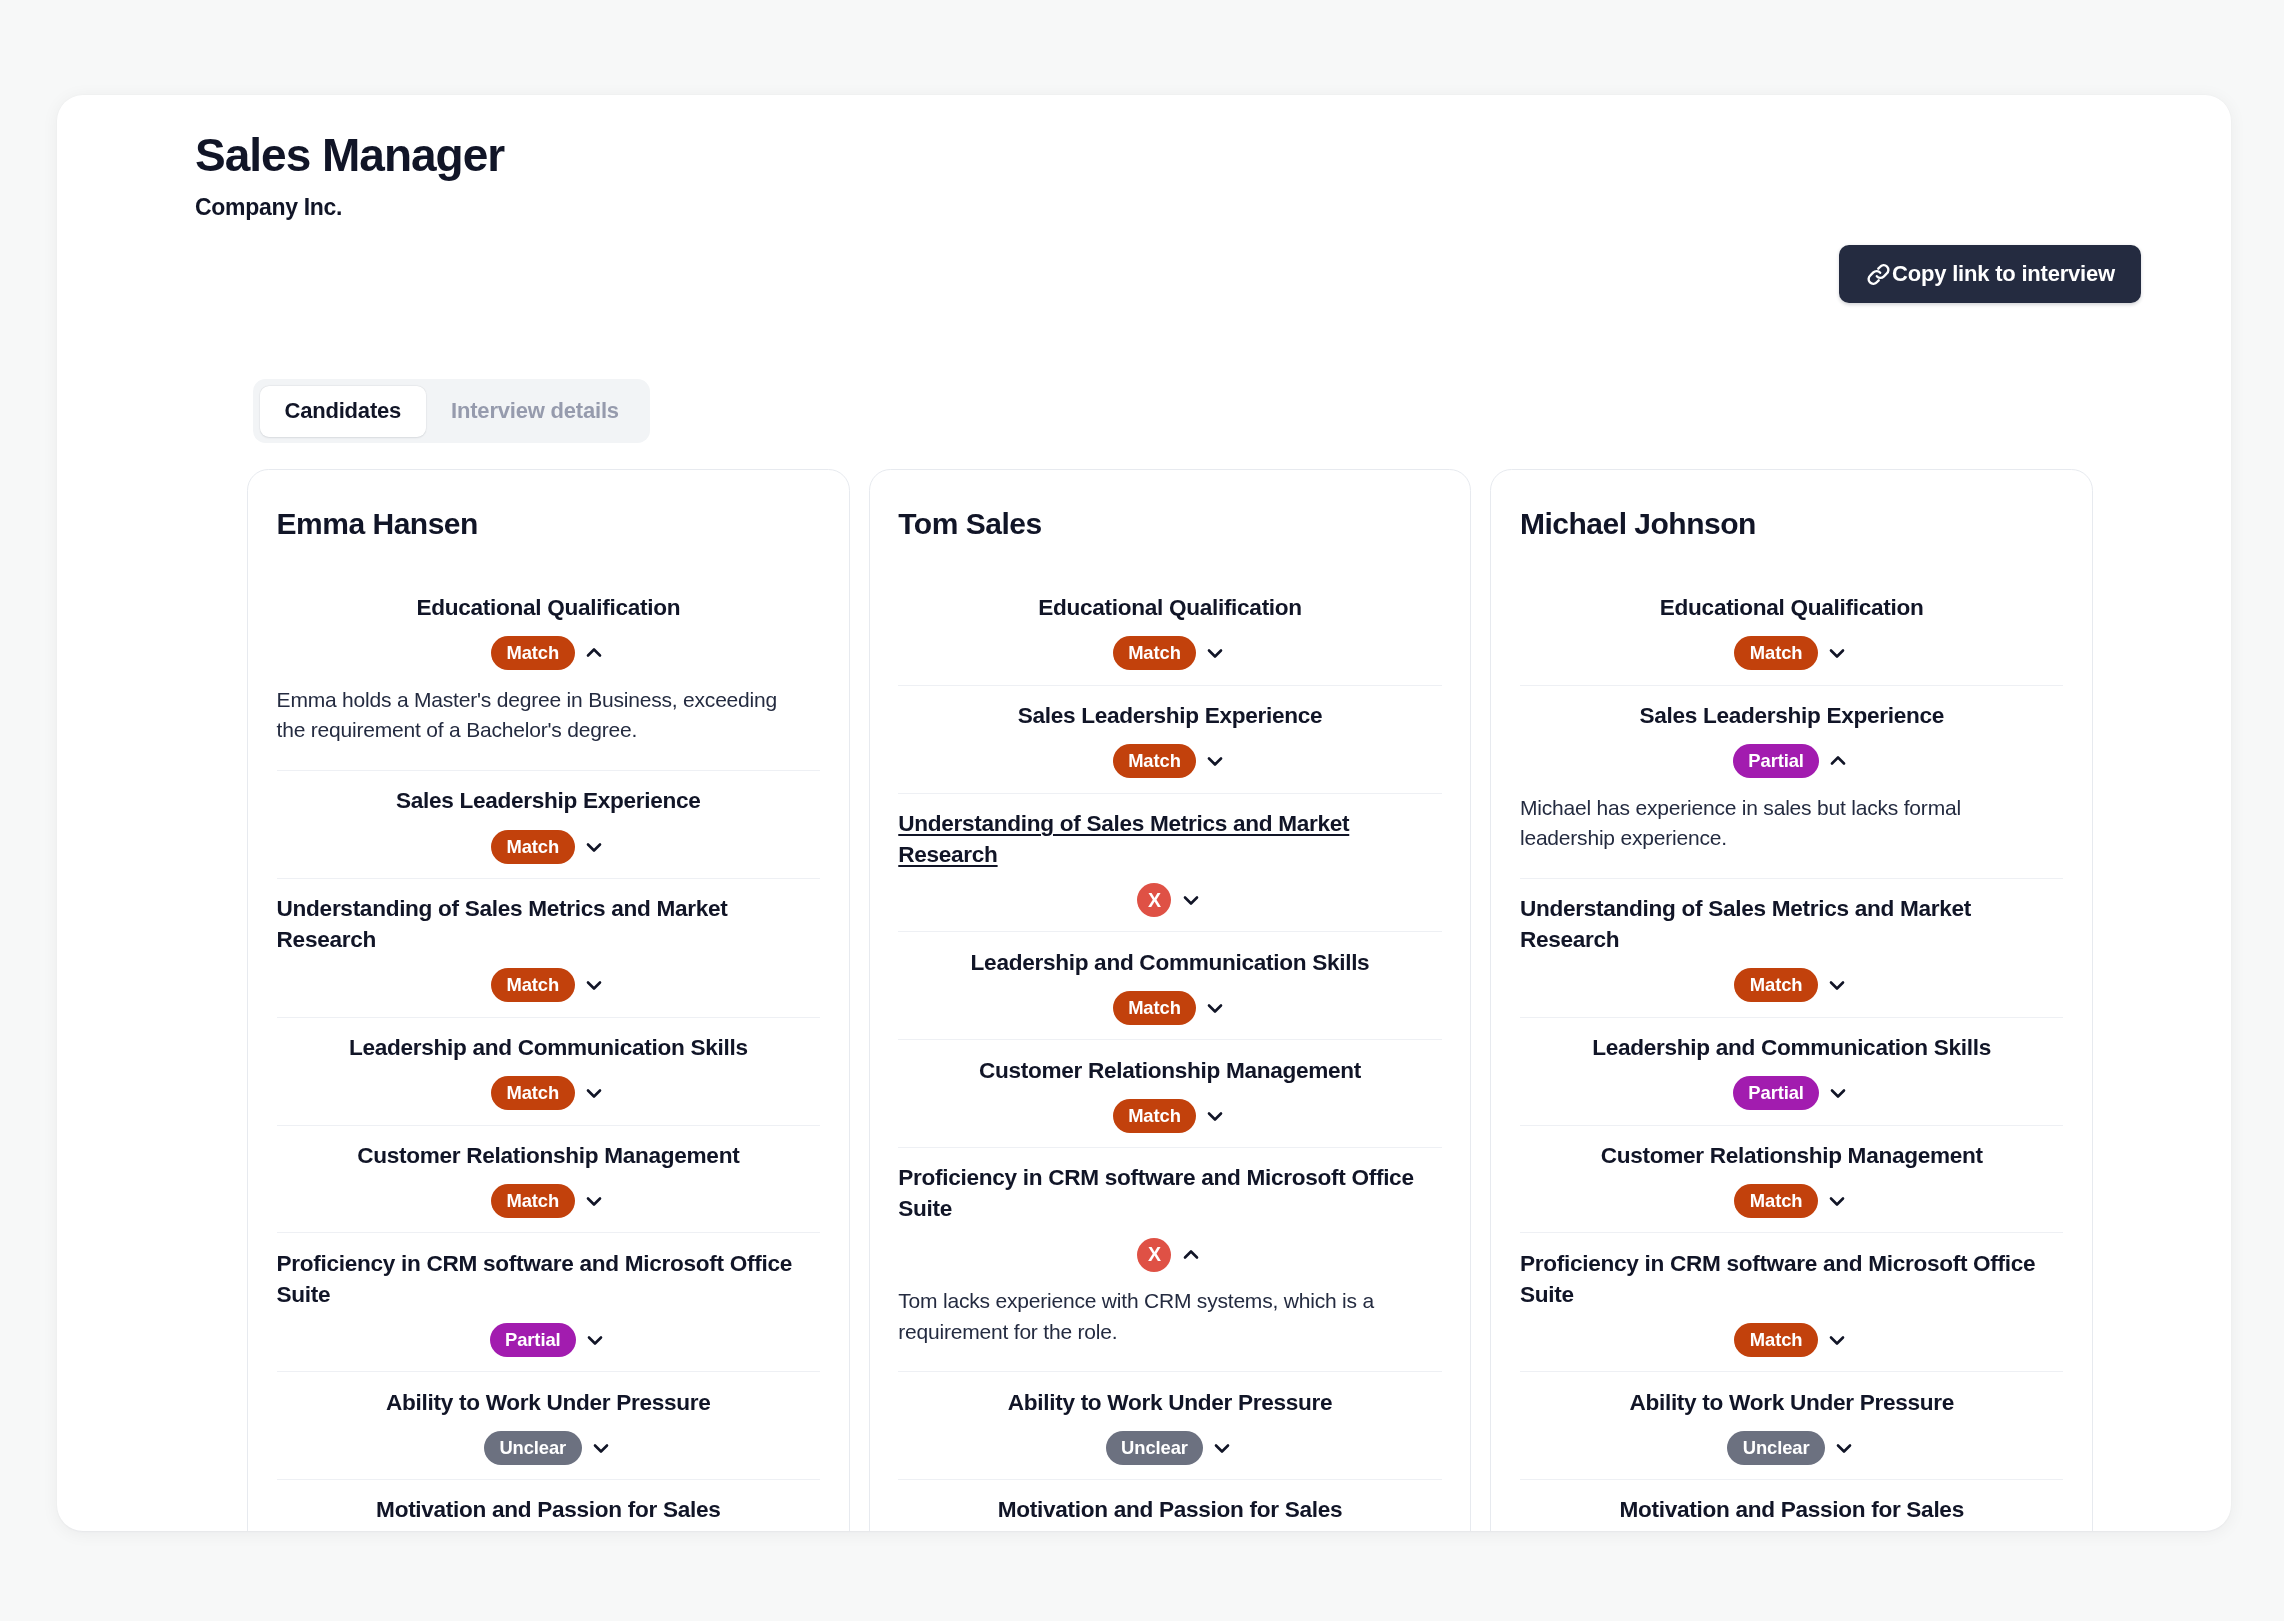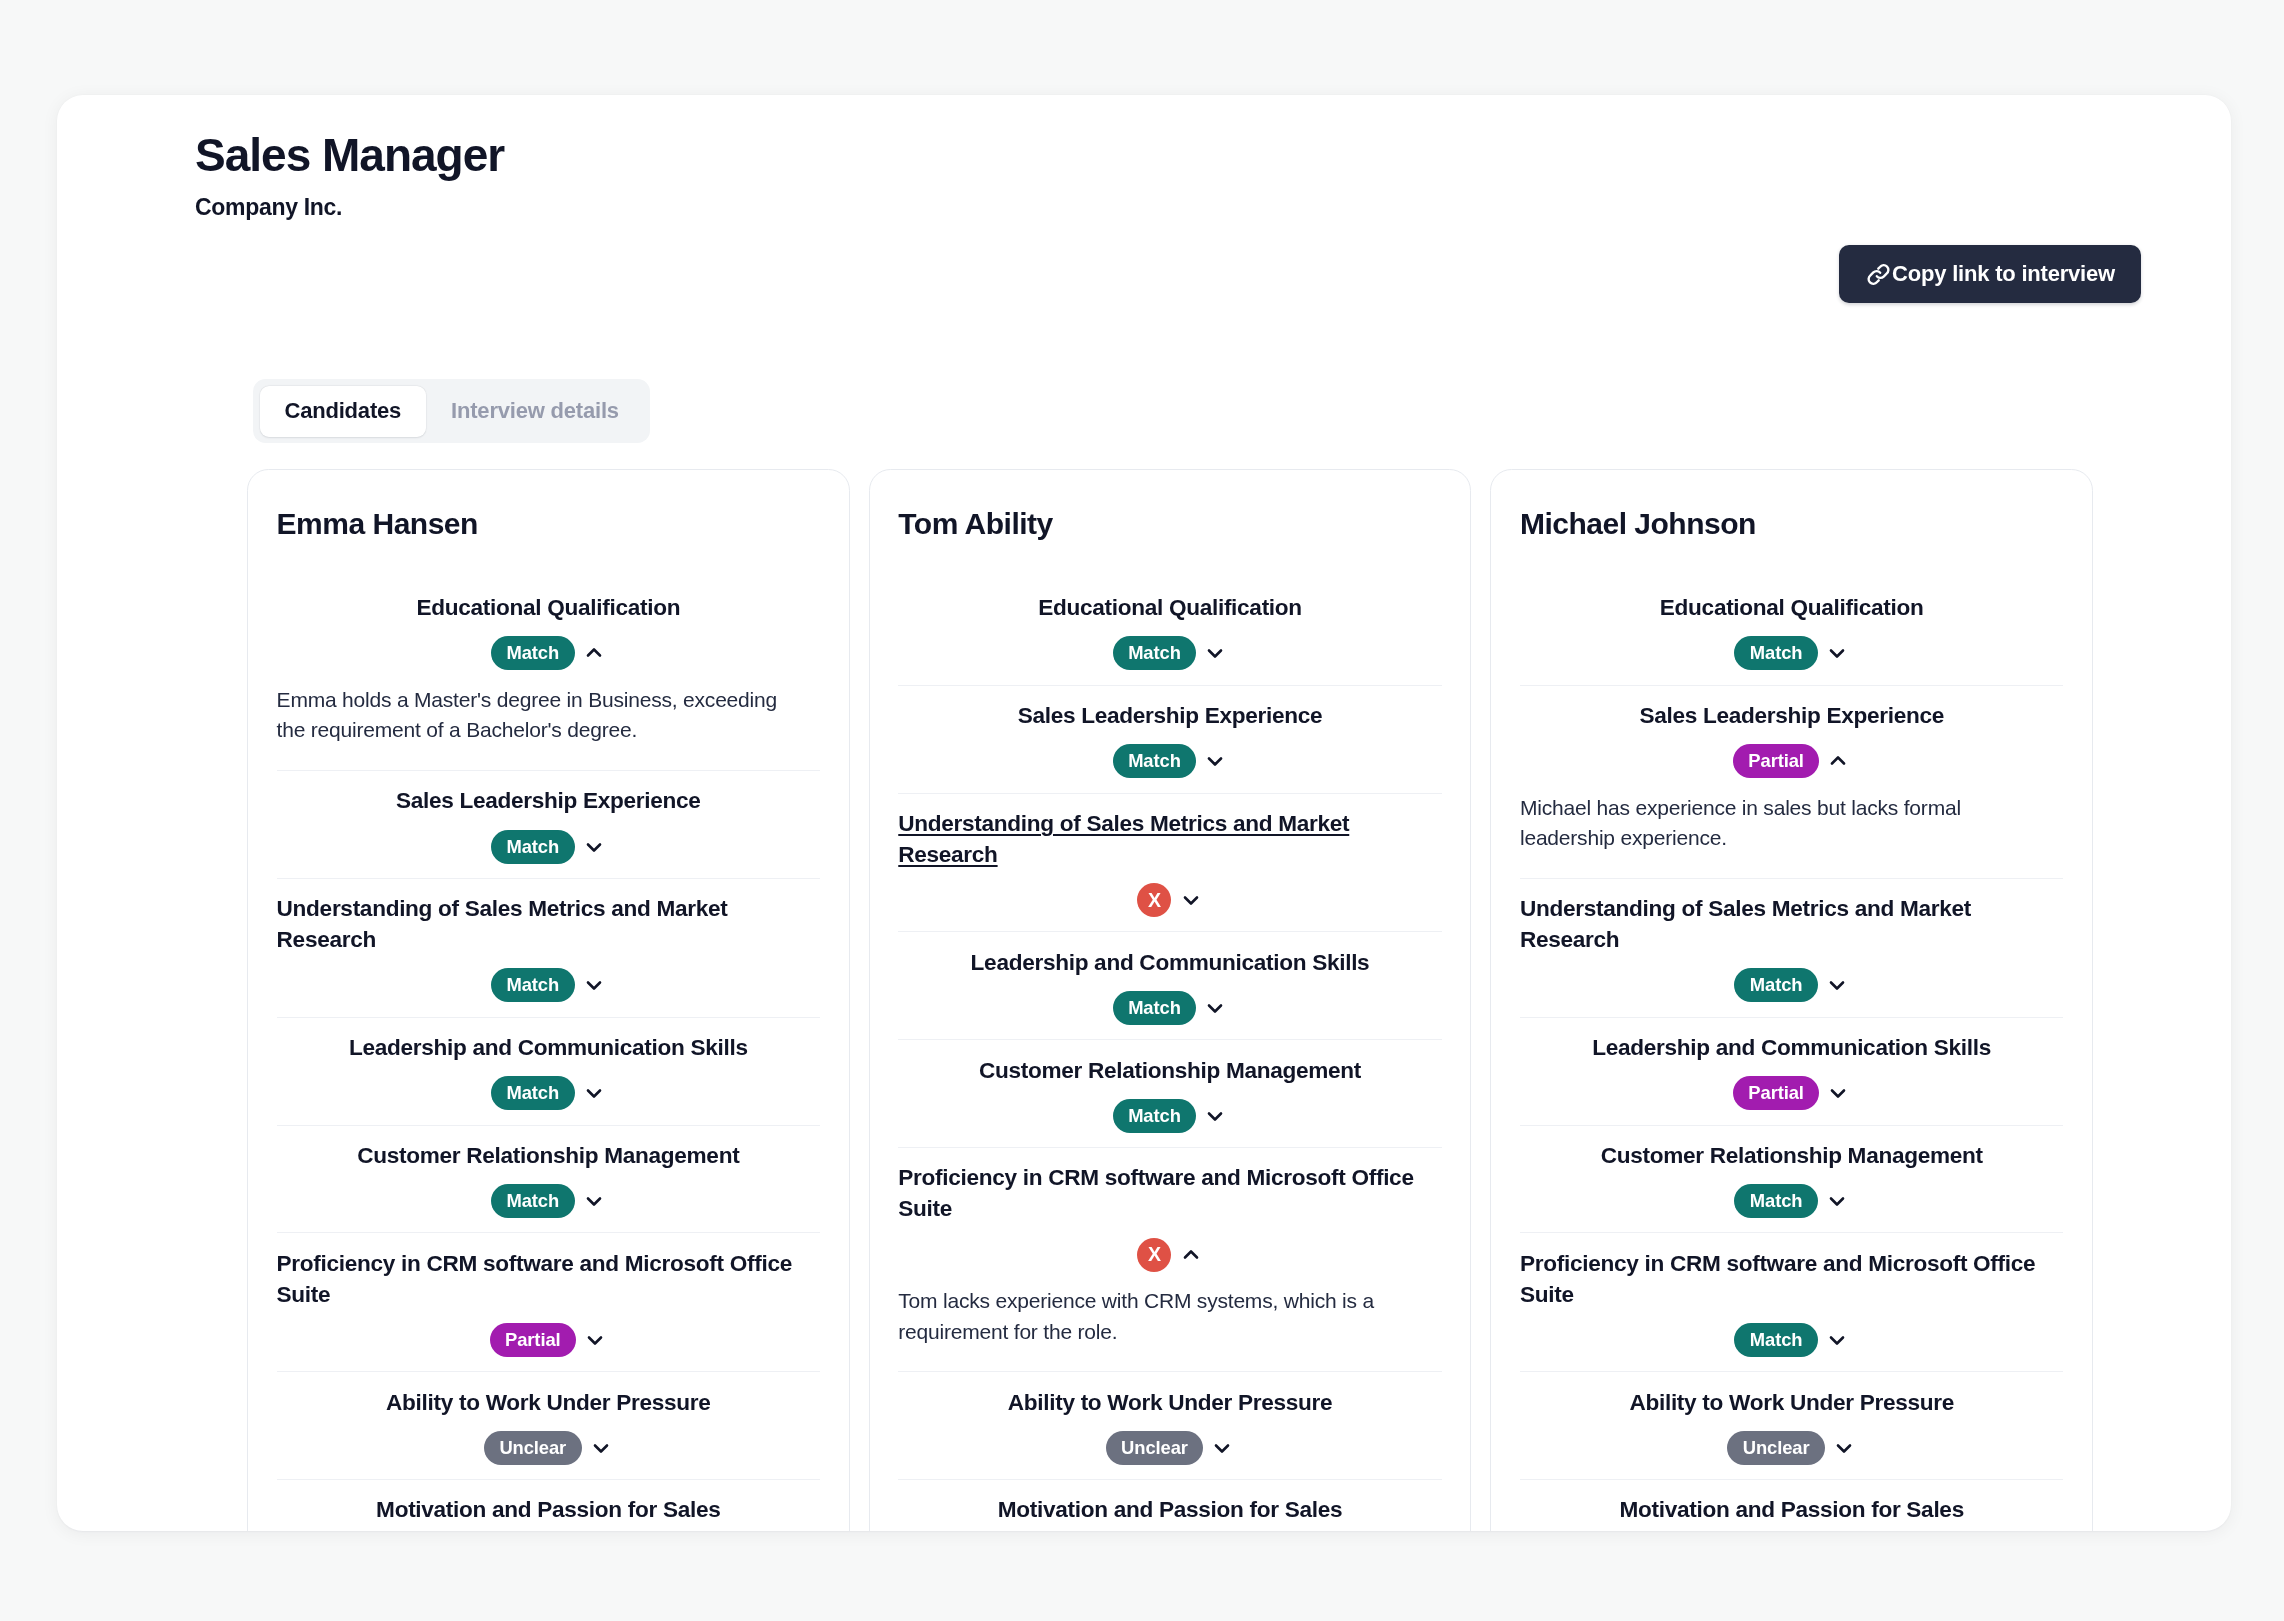--- a/index.html
+++ b/index.html
@@ -169,21 +169,21 @@
     justify-content: center;
     height: 34px;
     padding: 0 15.5px;
     border-radius: 594px;
     font-size: 18.4px;
     font-weight: 700;
     letter-spacing: -0.1px;
     color: #ffffff;
     white-space: nowrap;
   }
-  .badge.match   { background: #0f766e; }
+  .badge.match   { background: #c2410c; }
   .badge.partial { background: #a21caf; }
   .badge.unclear { background: #6c7180; }
   .badge.fail {
     background: #df5145;
     width: 34px;
     height: 34px;
     padding: 0;
     border-radius: 50%;
     font-size: 19.6px;
   }
@@ -319,21 +319,21 @@
                   <span class="badge match">Match</span>
                   <svg viewBox="0 0 24 24" fill="none" stroke="#111527" stroke-width="2.6" stroke-linecap="round" stroke-linejoin="round" class="chev">
                     <path d="M6 9.5 12 15.5 18 9.5"></path>
                   </svg>
                 </div>
               </div>
             </div>
           </div>
         </div>
         <div class="cand-card">
-          <div class="cand-name">Tom Ability</div>
+          <div class="cand-name">Tom Sales</div>
           <div class="crit-list">
             <div class="crit-row">
               <div class="crit-head">
                 <div class="crit-label">Educational Qualification</div>
                 <div class="crit-right">
                   <span class="badge match">Match</span>
                   <svg viewBox="0 0 24 24" fill="none" stroke="#111527" stroke-width="2.6" stroke-linecap="round" stroke-linejoin="round" class="chev">
                     <path d="M6 9.5 12 15.5 18 9.5"></path>
                   </svg>
                 </div>

